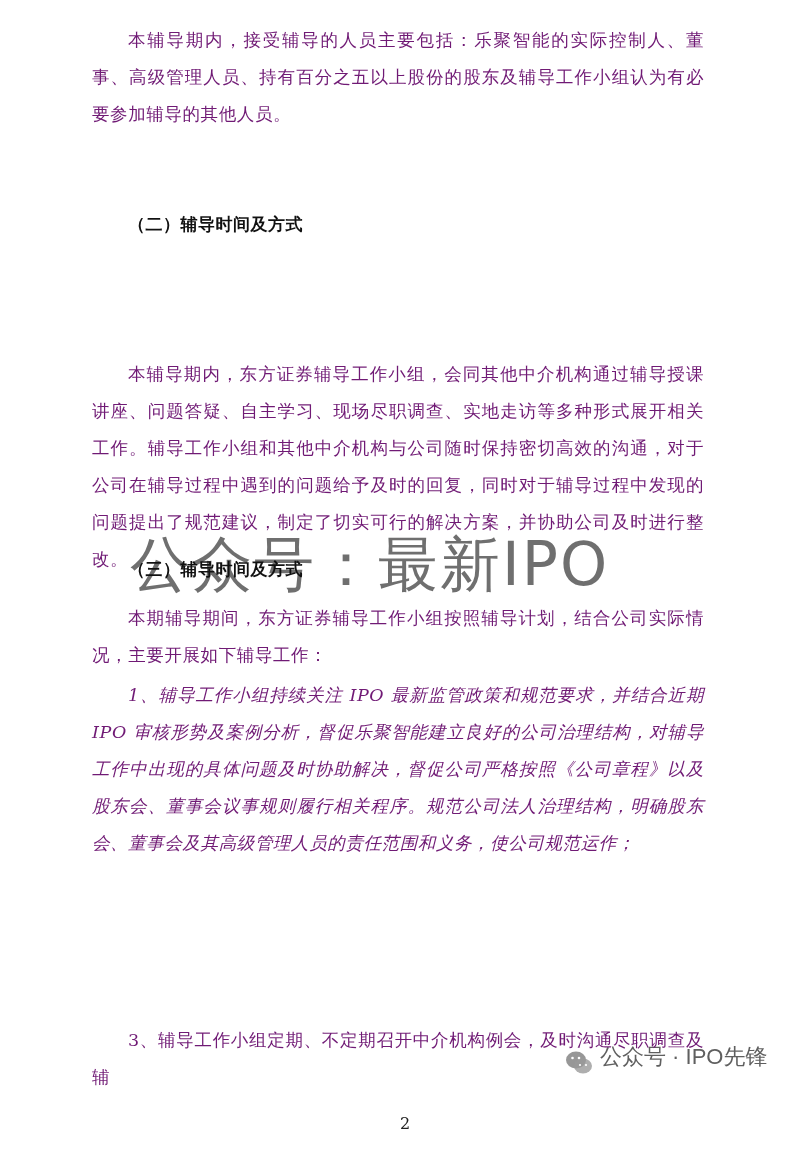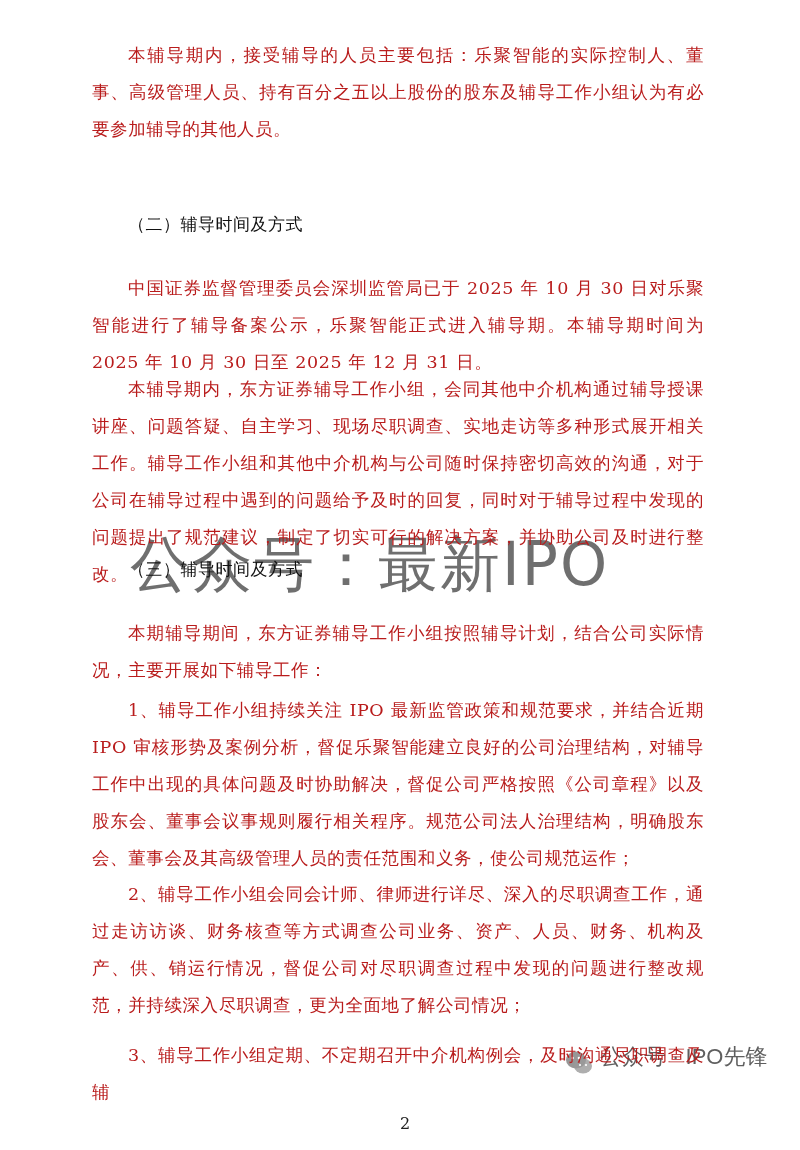--- a/index.html
+++ b/index.html
@@ -4,24 +4,24 @@
 <style>
   html, body { margin: 0; padding: 0; }
   body {
     width: 800px; height: 1150px; background: #ffffff; position: relative; overflow: hidden;
     font-family: "DejaVu Serif", "Liberation Serif", serif; color: #1a1a1a;
   }
   .page { position: absolute; left: 0; top: 0; width: 800px; height: 1150px; }
   .para {
     position: absolute; left: 92px; width: 612px;
     font-size: 17.5px; line-height: 37px; letter-spacing: 0.6px; text-align: justify;
-    text-indent: 36px; color: #b91c1c; margin-top: 15px;
+    text-indent: 36px; color: #701a75;
   }
   .heading {
-    position: absolute; left: 128px; font-size: 17px; font-weight: normal;
+    position: absolute; left: 128px; font-size: 17px; font-weight: bold;
     font-family: "DejaVu Sans", "Liberation Sans", sans-serif; color: #111; letter-spacing: 0.5px;
   }
   .page-number {
     position: absolute; left: 400px; top: 1114px; font-size: 16px; color: #222;
   }
   .watermark-red {
     position: absolute; left: 130px; top: 525px; font-size: 60px; color: #404040;
     font-family: "DejaVu Sans", "Liberation Sans", sans-serif; font-weight: normal;
     opacity: 0.75; letter-spacing: 2px; white-space: nowrap; z-index: 0; pointer-events: none;
   }
@@ -39,27 +39,25 @@
 </head>
 <body>
 
 <div class="page">
 
   <div class="watermark-red">公众号：最新IPO</div>
 
   <div class="para" style="top:22px;">本辅导期内，接受辅导的人员主要包括：乐聚智能的实际控制人、董事、高级管理人员、持有百分之五以上股份的股东及辅导工作小组认为有必要参加辅导的其他人员。</div>
 
   <div class="heading" style="top:213px;">（二）辅导时间及方式</div>
-  <div class="para" style="top:255px;">中国证券监督管理委员会深圳监管局已于 2025 年 10 月 30 日对乐聚智能进行了辅导备案公示，乐聚智能正式进入辅导期。本辅导期时间为 2025 年 10 月 30 日至 2025 年 12 月 31 日。</div>
   <div class="para" style="top:356px;">本辅导期内，东方证券辅导工作小组，会同其他中介机构通过辅导授课讲座、问题答疑、自主学习、现场尽职调查、实地走访等多种形式展开相关工作。辅导工作小组和其他中介机构与公司随时保持密切高效的沟通，对于公司在辅导过程中遇到的问题给予及时的回复，同时对于辅导过程中发现的问题提出了规范建议，制定了切实可行的解决方案，并协助公司及时进行整改。</div>
 
   <div class="heading" style="top:558px;">（三）辅导时间及方式</div>
   <div class="para" style="top:600px;">本期辅导期间，东方证券辅导工作小组按照辅导计划，结合公司实际情况，主要开展如下辅导工作：</div>
-  <div class="para" style="top:677px;">1、辅导工作小组持续关注 IPO 最新监管政策和规范要求，并结合近期 IPO 审核形势及案例分析，督促乐聚智能建立良好的公司治理结构，对辅导工作中出现的具体问题及时协助解决，督促公司严格按照《公司章程》以及股东会、董事会议事规则履行相关程序。规范公司法人治理结构，明确股东会、董事会及其高级管理人员的责任范围和义务，使公司规范运作；</div>
-  <div class="para" style="top:861px;">2、辅导工作小组会同会计师、律师进行详尽、深入的尽职调查工作，通过走访访谈、财务核查等方式调查公司业务、资产、人员、财务、机构及产、供、销运行情况，督促公司对尽职调查过程中发现的问题进行整改规范，并持续深入尽职调查，更为全面地了解公司情况；</div>
+  <div class="para" style="top:677px;font-style:italic;">1、辅导工作小组持续关注 IPO 最新监管政策和规范要求，并结合近期 IPO 审核形势及案例分析，督促乐聚智能建立良好的公司治理结构，对辅导工作中出现的具体问题及时协助解决，督促公司严格按照《公司章程》以及股东会、董事会议事规则履行相关程序。规范公司法人治理结构，明确股东会、董事会及其高级管理人员的责任范围和义务，使公司规范运作；</div>
   <div class="para" style="top:1022px;">3、辅导工作小组定期、不定期召开中介机构例会，及时沟通尽职调查及辅</div>
 
   <div class="page-number">2</div>
 
   <div class="watermark-bottom">
     <svg class="wm-icon" viewBox="0 0 30 30">
       <ellipse cx="12" cy="12" rx="10" ry="8.5" fill="#666" opacity="0.8"></ellipse>
       <ellipse cx="19" cy="18" rx="9" ry="7.5" fill="#888" opacity="0.8"></ellipse>
       <circle cx="8.5" cy="10" r="1.3" fill="#fff"></circle>
       <circle cx="15" cy="10" r="1.3" fill="#fff"></circle>

